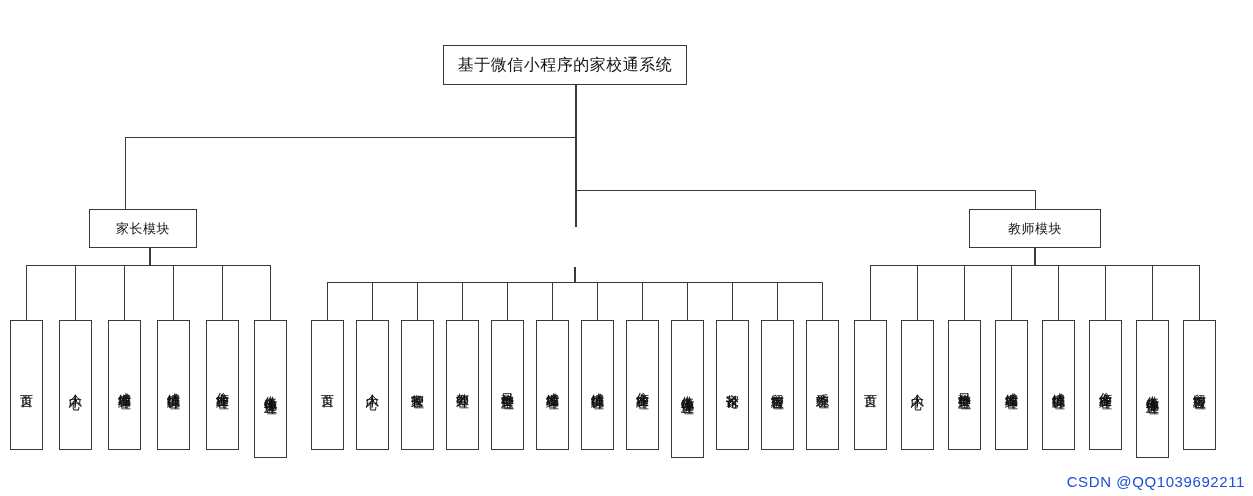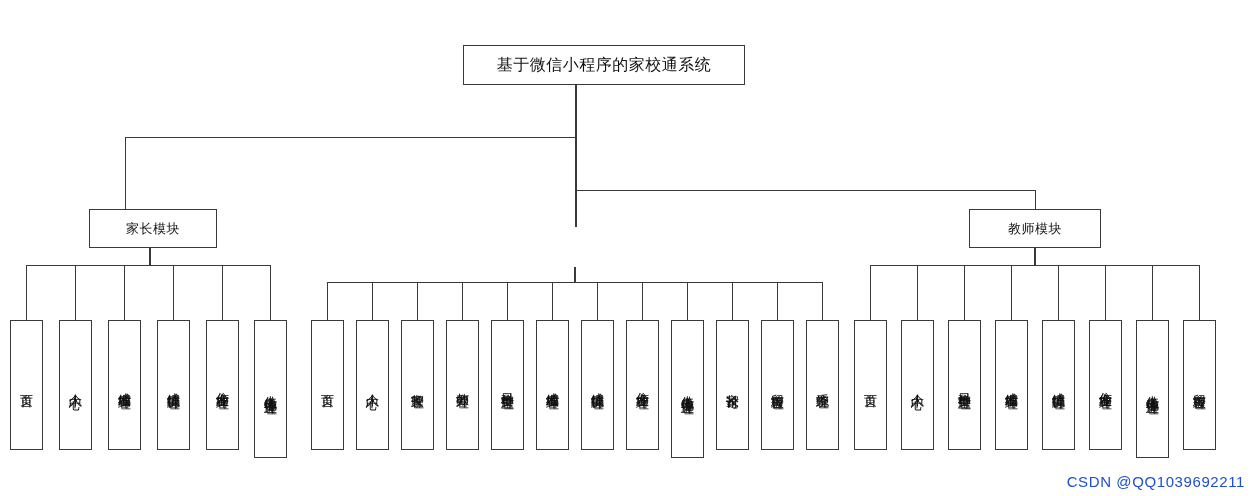--- a/index.html
+++ b/index.html
@@ -74,33 +74,33 @@
     letter-spacing: 0.6px;
     white-space: nowrap;
     font-family: "Liberation Sans", "DejaVu Sans", sans-serif;
   }
 </style>
 </head>
 <body>
 
 <div id="canvas">
 
-  <div class="node node-root" style="left:443px; top:45px; width:282px; height:40px;margin-left:20px;">
+  <div class="node node-root" style="left:443px; top:45px; width:244px; height:40px;">
     <span>基于微信小程序的家校通系统</span>
   </div>
 
   <div class="line line-v" style="left:575px; top:85px; height:142px; width:2px;"></div>
 
   <div class="line line-h" style="left:125px; top:137px; width:451px;"></div>
   <div class="line line-v" style="left:125px; top:137px; height:72px;"></div>
 
   <div class="line line-h" style="left:575px; top:190px; width:461px;"></div>
   <div class="line line-v" style="left:1035px; top:190px; height:19px;"></div>
 
-  <div class="node node-module" style="left:89px; top:209px; width:128px; height:39px;">
+  <div class="node node-module" style="left:89px; top:209px; width:108px; height:39px;">
     <span>家长模块</span>
   </div>
 
 
   <div class="node node-module" style="left:969px; top:209px; width:132px; height:39px;">
     <span>教师模块</span>
   </div>
 
   <div class="line line-v" style="left:149px; top:248px; height:17px; width:2px;"></div>
   <div class="line line-h" style="left:26px; top:265px; width:244px;"></div>

